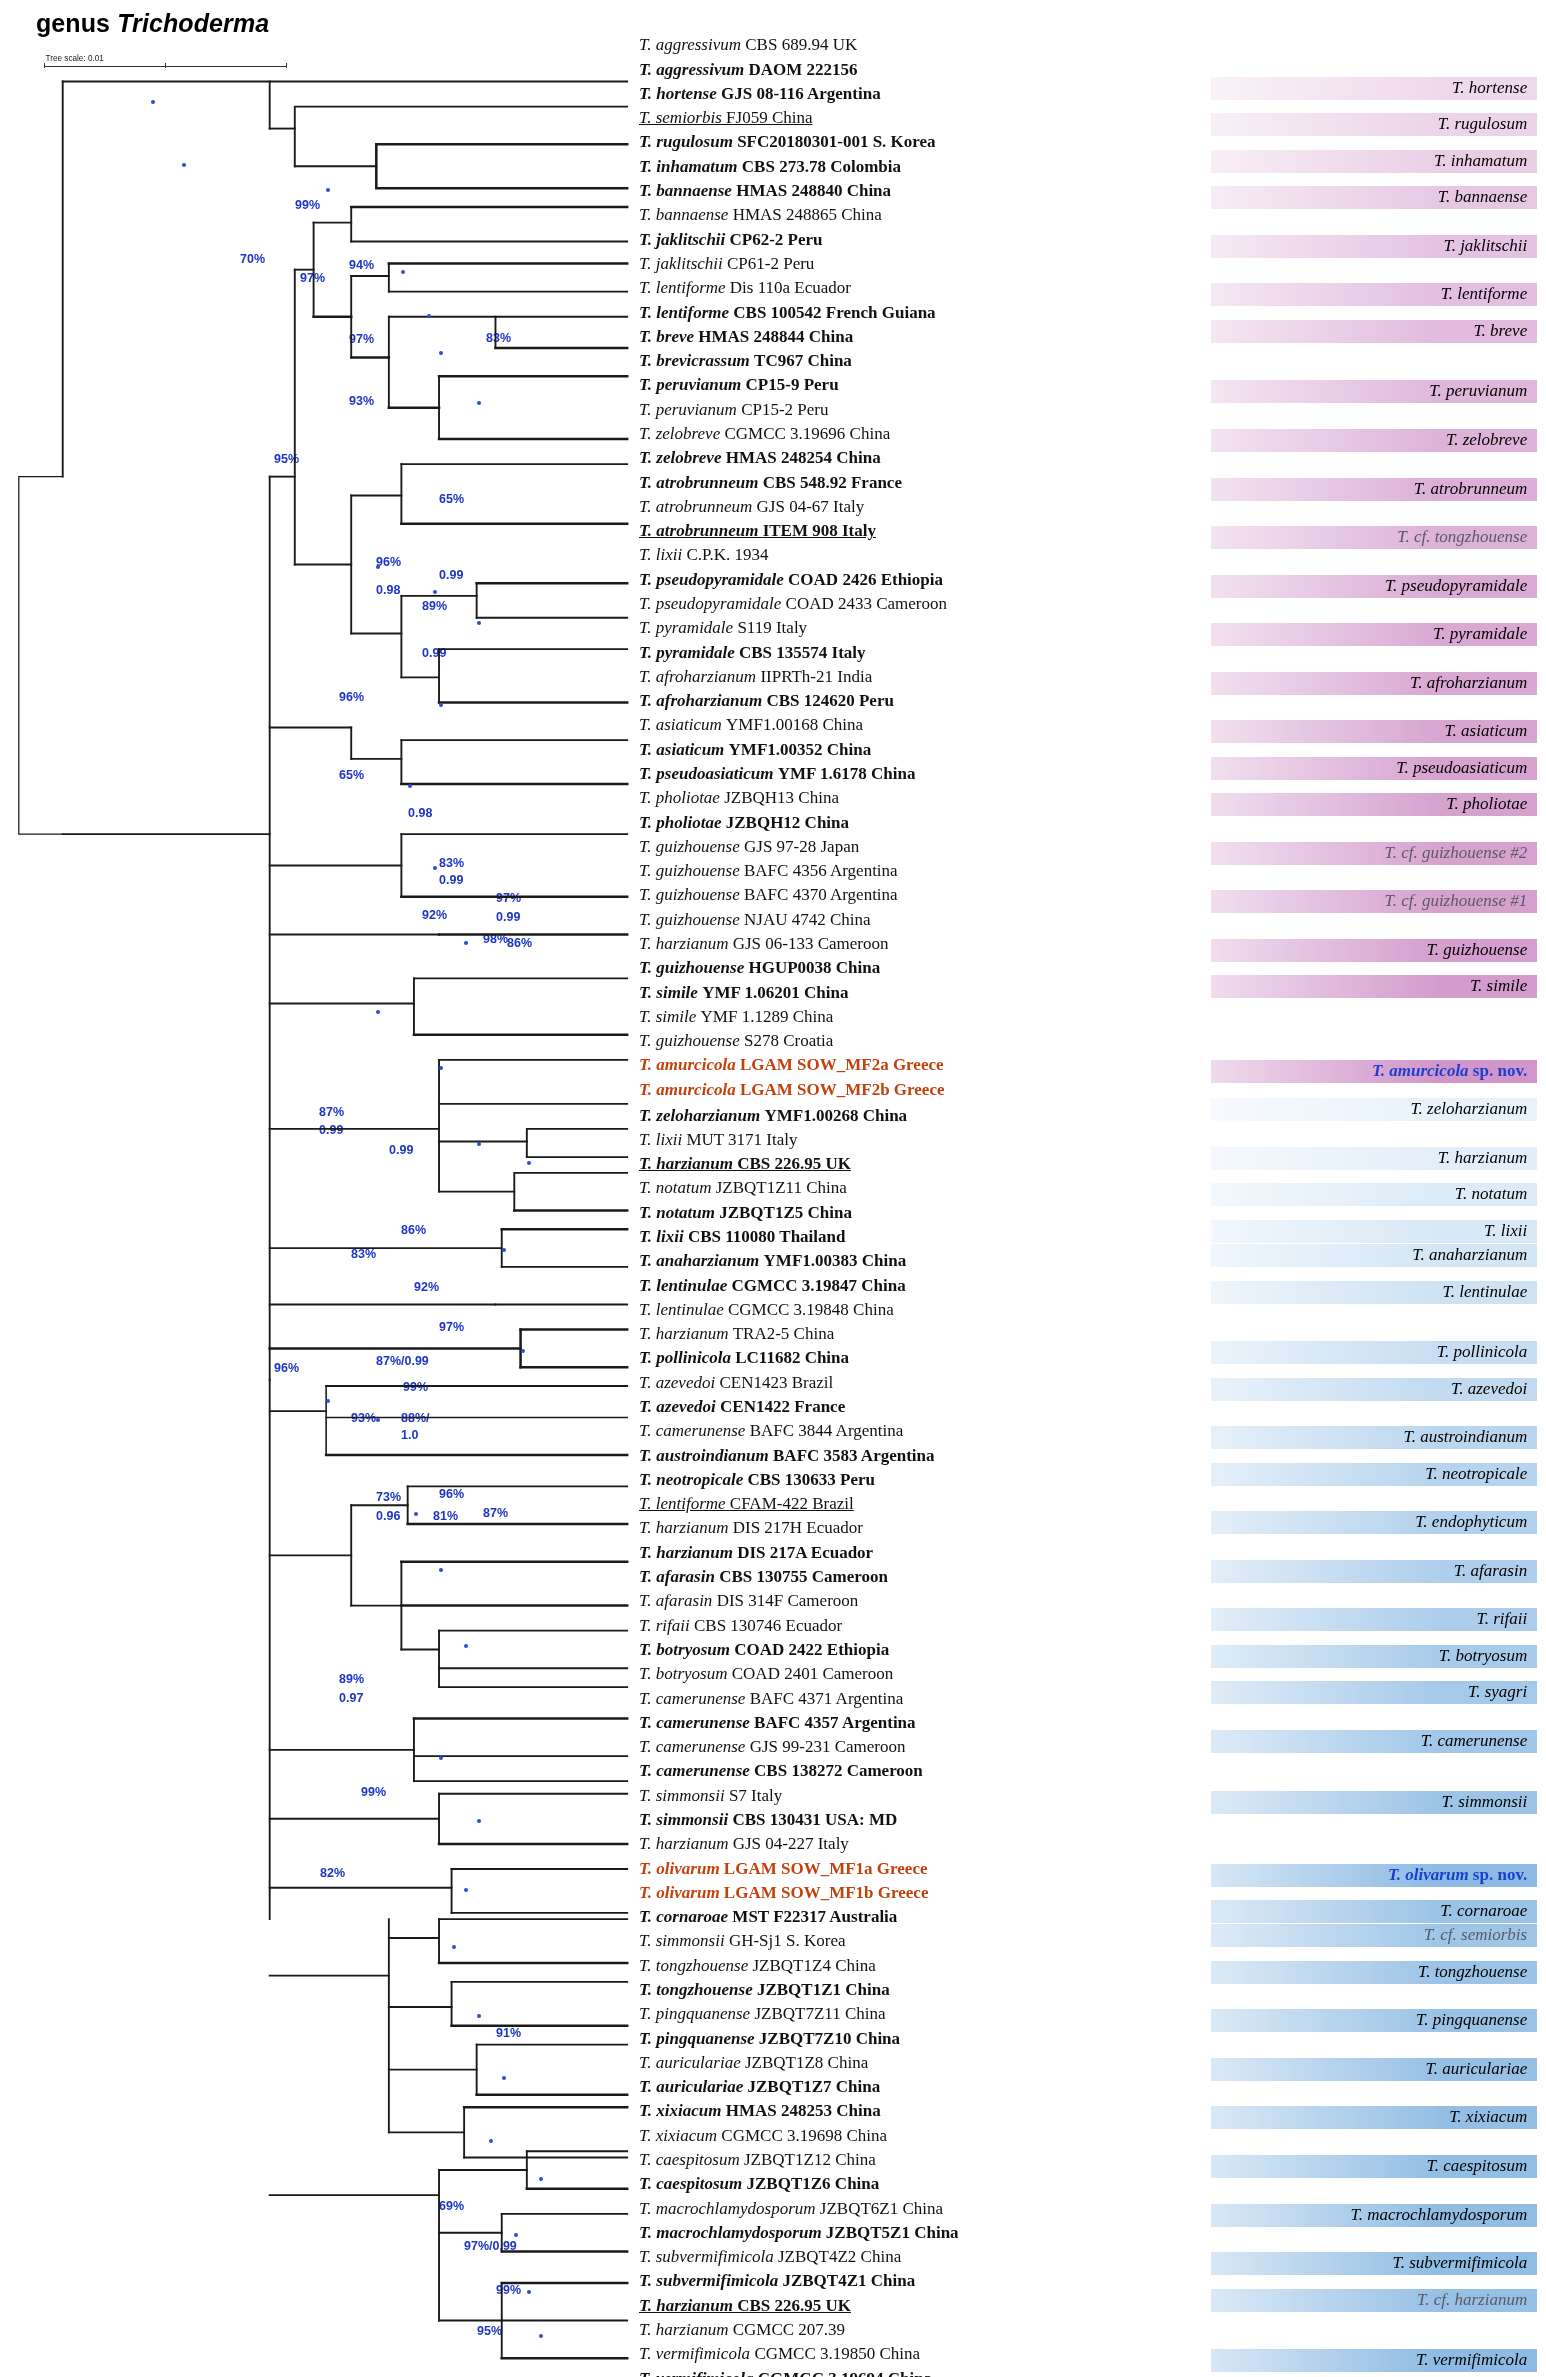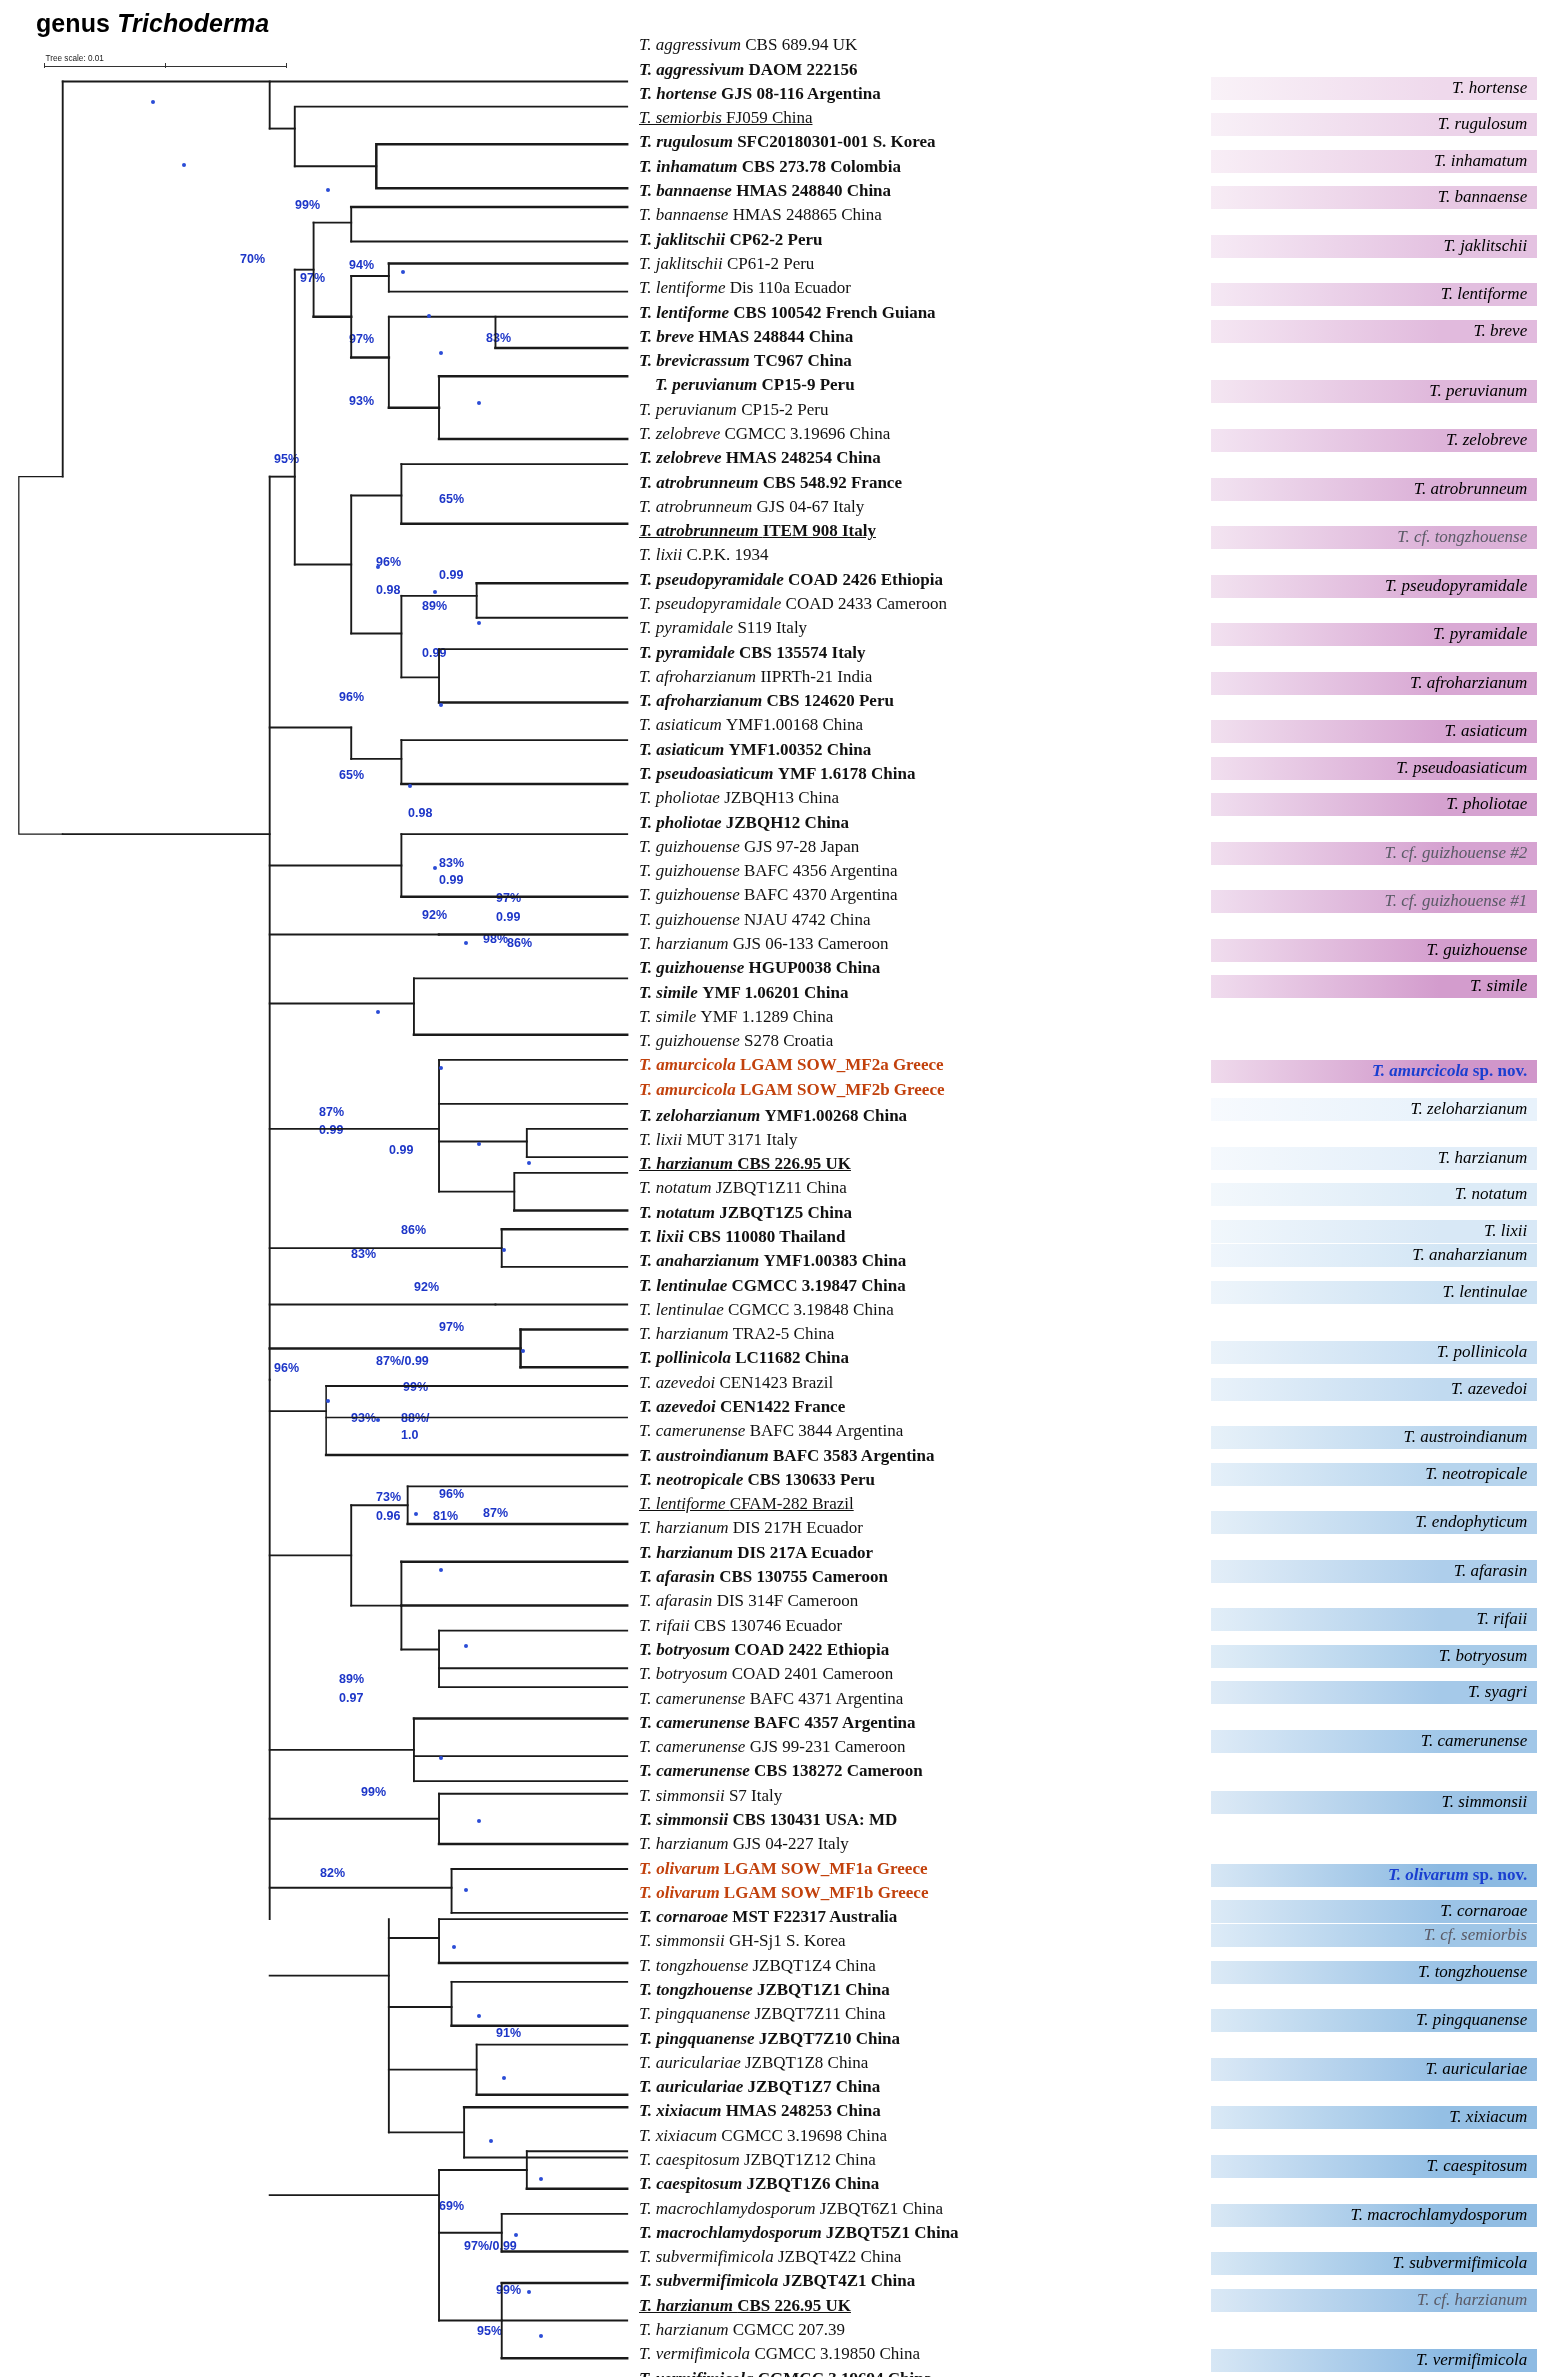--- a/index.html
+++ b/index.html
@@ -421,21 +421,21 @@
       <div class="tip b" style="left: 639px; top: 133px;"><span class="g">T. rugulosum </span><span class="st">SFC20180301-001  S. Korea</span></div>
       <div class="tip b" style="left: 639px; top: 158px;"><span class="g">T. inhamatum </span><span class="st">CBS 273.78  Colombia</span></div>
       <div class="tip b" style="left: 639px; top: 182px;"><span class="g">T. bannaense </span><span class="st">HMAS 248840  China</span></div>
       <div class="tip" style="left: 639px; top: 206px;"><span class="g">T. bannaense </span><span class="st">HMAS 248865  China</span></div>
       <div class="tip b" style="left: 639px; top: 231px;"><span class="g">T. jaklitschii </span><span class="st">CP62-2  Peru</span></div>
       <div class="tip" style="left: 639px; top: 255px;"><span class="g">T. jaklitschii </span><span class="st">CP61-2  Peru</span></div>
       <div class="tip" style="left: 639px; top: 279px;"><span class="g">T. lentiforme </span><span class="st">Dis 110a  Ecuador</span></div>
       <div class="tip b" style="left: 639px; top: 304px;"><span class="g">T. lentiforme </span><span class="st">CBS 100542  French Guiana</span></div>
       <div class="tip b" style="left: 639px; top: 328px;"><span class="g">T. breve </span><span class="st">HMAS 248844  China</span></div>
       <div class="tip b" style="left: 639px; top: 352px;"><span class="g">T. brevicrassum </span><span class="st">TC967  China</span></div>
-      <div class="tip b" style="left: 639px; top: 376px; margin-left: 16px;"><span class="g">T. peruvianum </span><span class="st">CP15-9  Peru</span></div>
+      <div class="tip b" style="left: 639px; top: 376px;"><span class="g">T. peruvianum </span><span class="st">CP15-9  Peru</span></div>
       <div class="tip" style="left: 639px; top: 401px;"><span class="g">T. peruvianum </span><span class="st">CP15-2  Peru</span></div>
       <div class="tip" style="left: 639px; top: 425px;"><span class="g">T. zelobreve </span><span class="st">CGMCC 3.19696  China</span></div>
       <div class="tip b" style="left: 639px; top: 449px;"><span class="g">T. zelobreve </span><span class="st">HMAS 248254  China</span></div>
       <div class="tip b" style="left: 639px; top: 474px;"><span class="g">T. atrobrunneum </span><span class="st">CBS 548.92  France</span></div>
       <div class="tip" style="left: 639px; top: 498px;"><span class="g">T. atrobrunneum </span><span class="st">GJS 04-67  Italy</span></div>
       <div class="tip b ul" style="left: 639px; top: 522px;"><span class="g">T. atrobrunneum </span><span class="st">ITEM 908  Italy</span></div>
       <div class="tip" style="left: 639px; top: 546px;"><span class="g">T. lixii </span><span class="st">C.P.K. 1934</span></div>
       <div class="tip b" style="left: 639px; top: 571px;"><span class="g">T. pseudopyramidale </span><span class="st">COAD 2426  Ethiopia</span></div>
       <div class="tip" style="left: 639px; top: 595px;"><span class="g">T. pseudopyramidale </span><span class="st">COAD 2433  Cameroon</span></div>
       <div class="tip" style="left: 639px; top: 619px;"><span class="g">T. pyramidale </span><span class="st">S119  Italy</span></div>
@@ -467,21 +467,21 @@
       <div class="tip b" style="left: 639px; top: 1252px;"><span class="g">T. anaharzianum </span><span class="st">YMF1.00383  China</span></div>
       <div class="tip b" style="left: 639px; top: 1277px;"><span class="g">T. lentinulae </span><span class="st">CGMCC 3.19847  China</span></div>
       <div class="tip" style="left: 639px; top: 1301px;"><span class="g">T. lentinulae </span><span class="st">CGMCC 3.19848  China</span></div>
       <div class="tip" style="left: 639px; top: 1325px;"><span class="g">T. harzianum </span><span class="st">TRA2-5  China</span></div>
       <div class="tip b" style="left: 639px; top: 1349px;"><span class="g">T. pollinicola </span><span class="st">LC11682  China</span></div>
       <div class="tip" style="left: 639px; top: 1374px;"><span class="g">T. azevedoi </span><span class="st">CEN1423  Brazil</span></div>
       <div class="tip b" style="left: 639px; top: 1398px;"><span class="g">T. azevedoi </span><span class="st">CEN1422  France</span></div>
       <div class="tip" style="left: 639px; top: 1422px;"><span class="g">T. camerunense </span><span class="st">BAFC 3844  Argentina</span></div>
       <div class="tip b" style="left: 639px; top: 1447px;"><span class="g">T. austroindianum </span><span class="st">BAFC 3583  Argentina</span></div>
       <div class="tip b" style="left: 639px; top: 1471px;"><span class="g">T. neotropicale </span><span class="st">CBS 130633  Peru</span></div>
-      <div class="tip ul" style="left: 639px; top: 1495px;"><span class="g">T. lentiforme </span><span class="st">CFAM-282  Brazil</span></div>
+      <div class="tip ul" style="left: 639px; top: 1495px;"><span class="g">T. lentiforme </span><span class="st">CFAM-422  Brazil</span></div>
       <div class="tip" style="left: 639px; top: 1519px;"><span class="g">T. harzianum </span><span class="st">DIS 217H  Ecuador</span></div>
       <div class="tip b" style="left: 639px; top: 1544px;"><span class="g">T. harzianum </span><span class="st">DIS 217A  Ecuador</span></div>
       <div class="tip b" style="left: 639px; top: 1568px;"><span class="g">T. afarasin </span><span class="st">CBS 130755  Cameroon</span></div>
       <div class="tip" style="left: 639px; top: 1592px;"><span class="g">T. afarasin </span><span class="st">DIS 314F  Cameroon</span></div>
       <div class="tip" style="left: 639px; top: 1617px;"><span class="g">T. rifaii </span><span class="st">CBS 130746  Ecuador</span></div>
       <div class="tip b" style="left: 639px; top: 1641px;"><span class="g">T. botryosum </span><span class="st">COAD 2422  Ethiopia</span></div>
       <div class="tip" style="left: 639px; top: 1665px;"><span class="g">T. botryosum </span><span class="st">COAD 2401  Cameroon</span></div>
       <div class="tip" style="left: 639px; top: 1690px;"><span class="g">T. camerunense </span><span class="st">BAFC 4371  Argentina</span></div>
       <div class="tip b" style="left: 639px; top: 1714px;"><span class="g">T. camerunense </span><span class="st">BAFC 4357  Argentina</span></div>
       <div class="tip" style="left: 639px; top: 1738px;"><span class="g">T. camerunense </span><span class="st">GJS 99-231  Cameroon</span></div>

